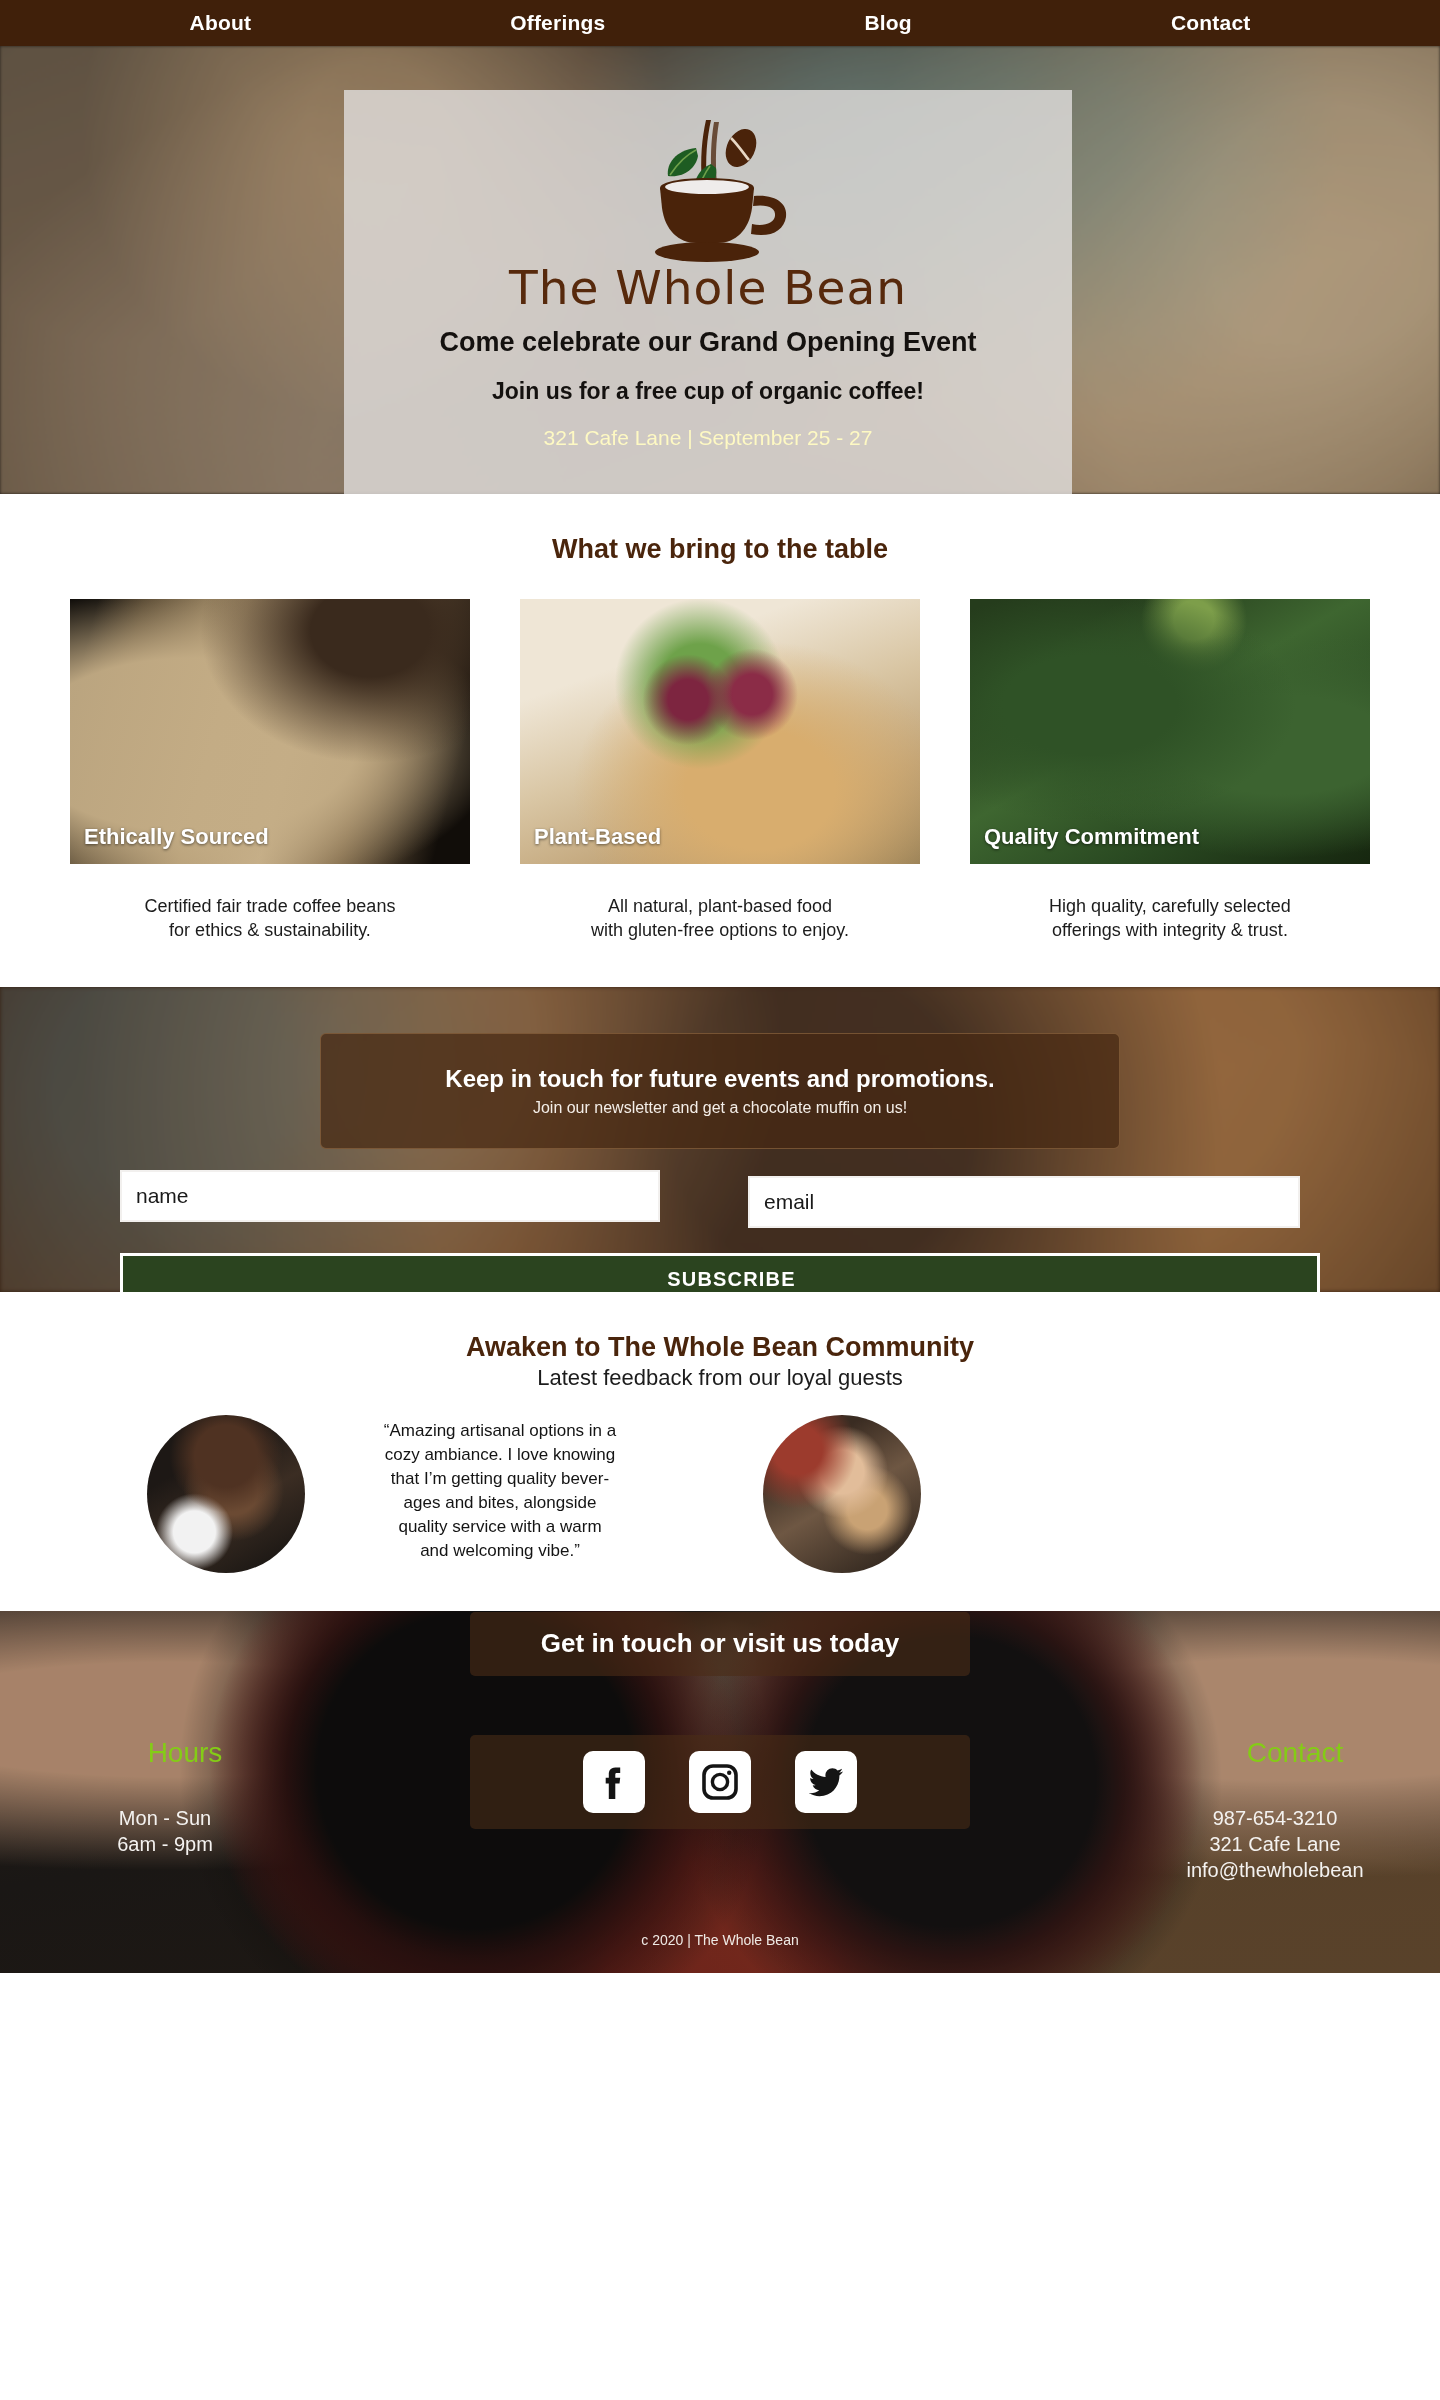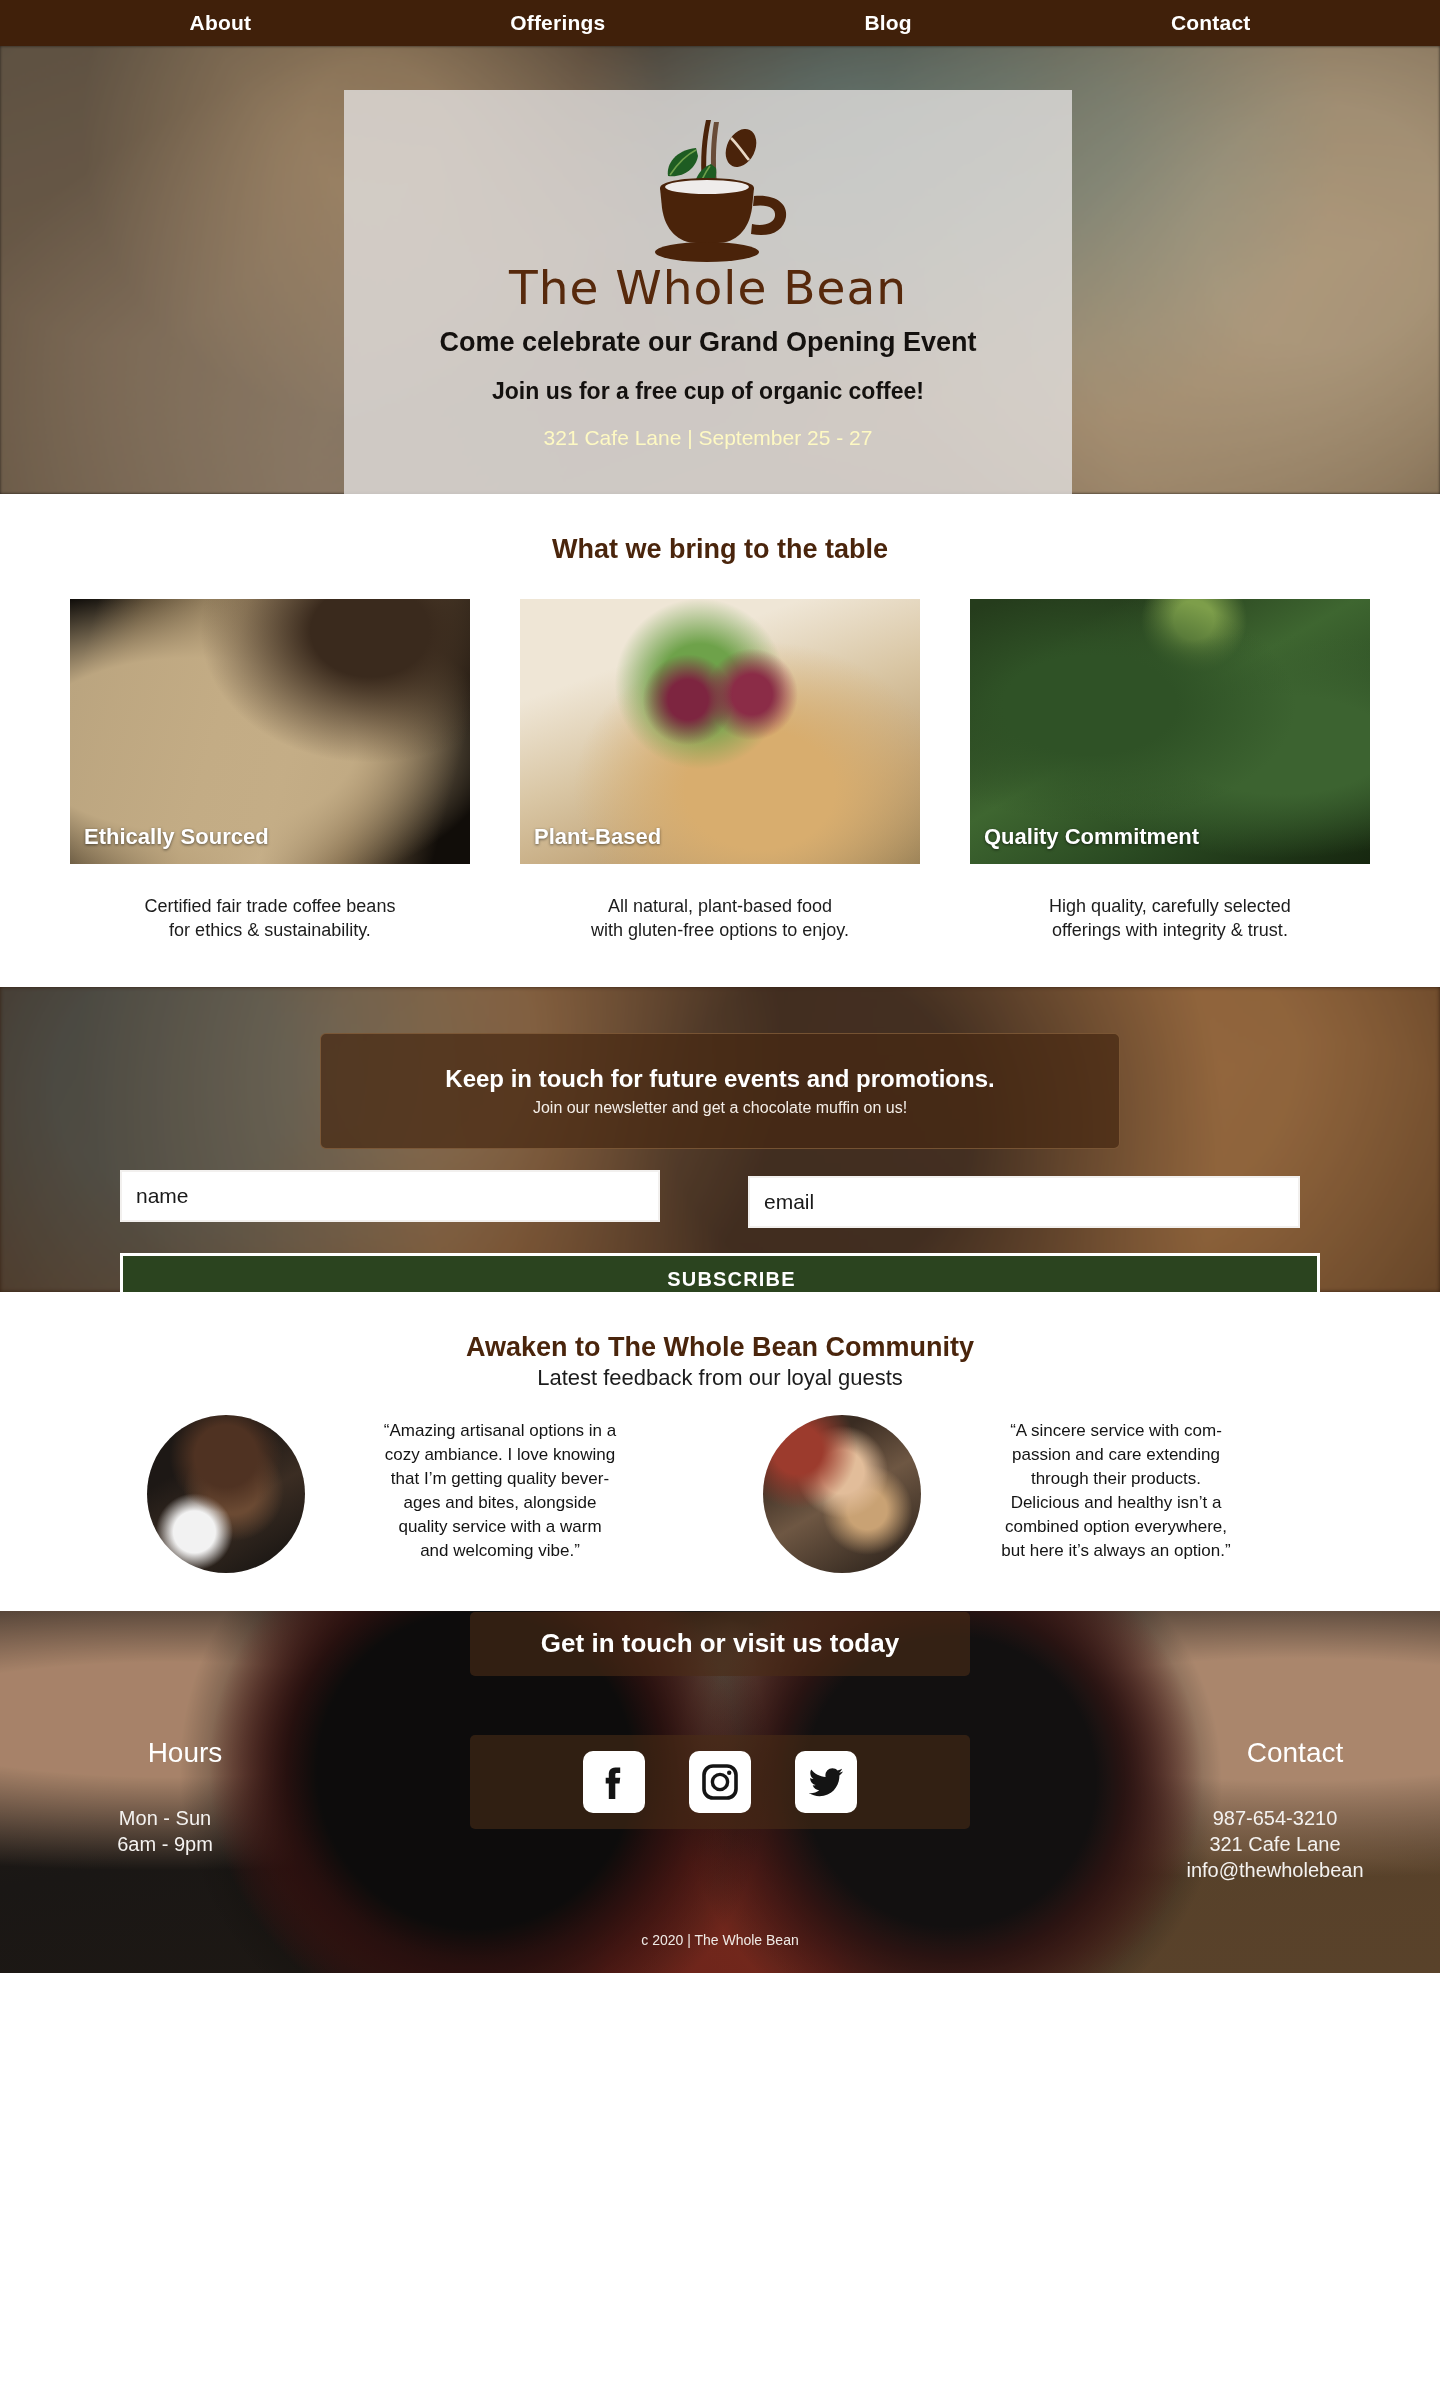--- a/index.html
+++ b/index.html
@@ -286,21 +286,21 @@
     font-weight: bold;
     display: flex; align-items: center; justify-content: center;
   }
   .col-hours {
     position: absolute; left: 0; top: 126px; width: 330px; text-align: center;
   }
   .col-contact {
     position: absolute; right: 0; top: 126px; width: 330px; text-align: center;
   }
   .col-h {
-    color: #ffffff; font-size: 28px; font-weight: normal; margin-bottom: 36px; padding-left: 40px;
+    color: #84cc16; font-size: 28px; font-weight: normal; margin-bottom: 36px; padding-left: 40px;
   }
   .col-line { color: #f4f2f0; font-size: 20px; line-height: 1.32; white-space: pre-line; }
   .socials {
     position: absolute;
     left: 470px; top: 124px;
     width: 500px; height: 94px;
     background: rgba(74,44,22,.58);
     border-radius: 5px;
     display: flex; align-items: center; justify-content: center; gap: 44px;
   }
@@ -413,26 +413,20 @@
         <div class="avatar a1"></div>
         <div class="quote">“Amazing artisanal options in a
 cozy ambiance. I love knowing
 that I’m getting quality bever-
 ages and bites, alongside
 quality service with a warm
 and welcoming vibe.”</div>
       </div>
       <div class="t-item">
         <div class="avatar a2"></div>
-        <div class="quote">“A sincere service with com-
-passion and care extending
-through their products.
-Delicious and healthy isn’t a
-combined option everywhere,
-but here it’s always an option.”</div>
       </div>
     </div>
   </div>
 
   <div class="footer">
     <div class="foot-bg"></div>
     <div class="foot-dark"></div>
     <div class="foot-title">Get in touch or visit us today</div>
 
     <div class="col-hours">

